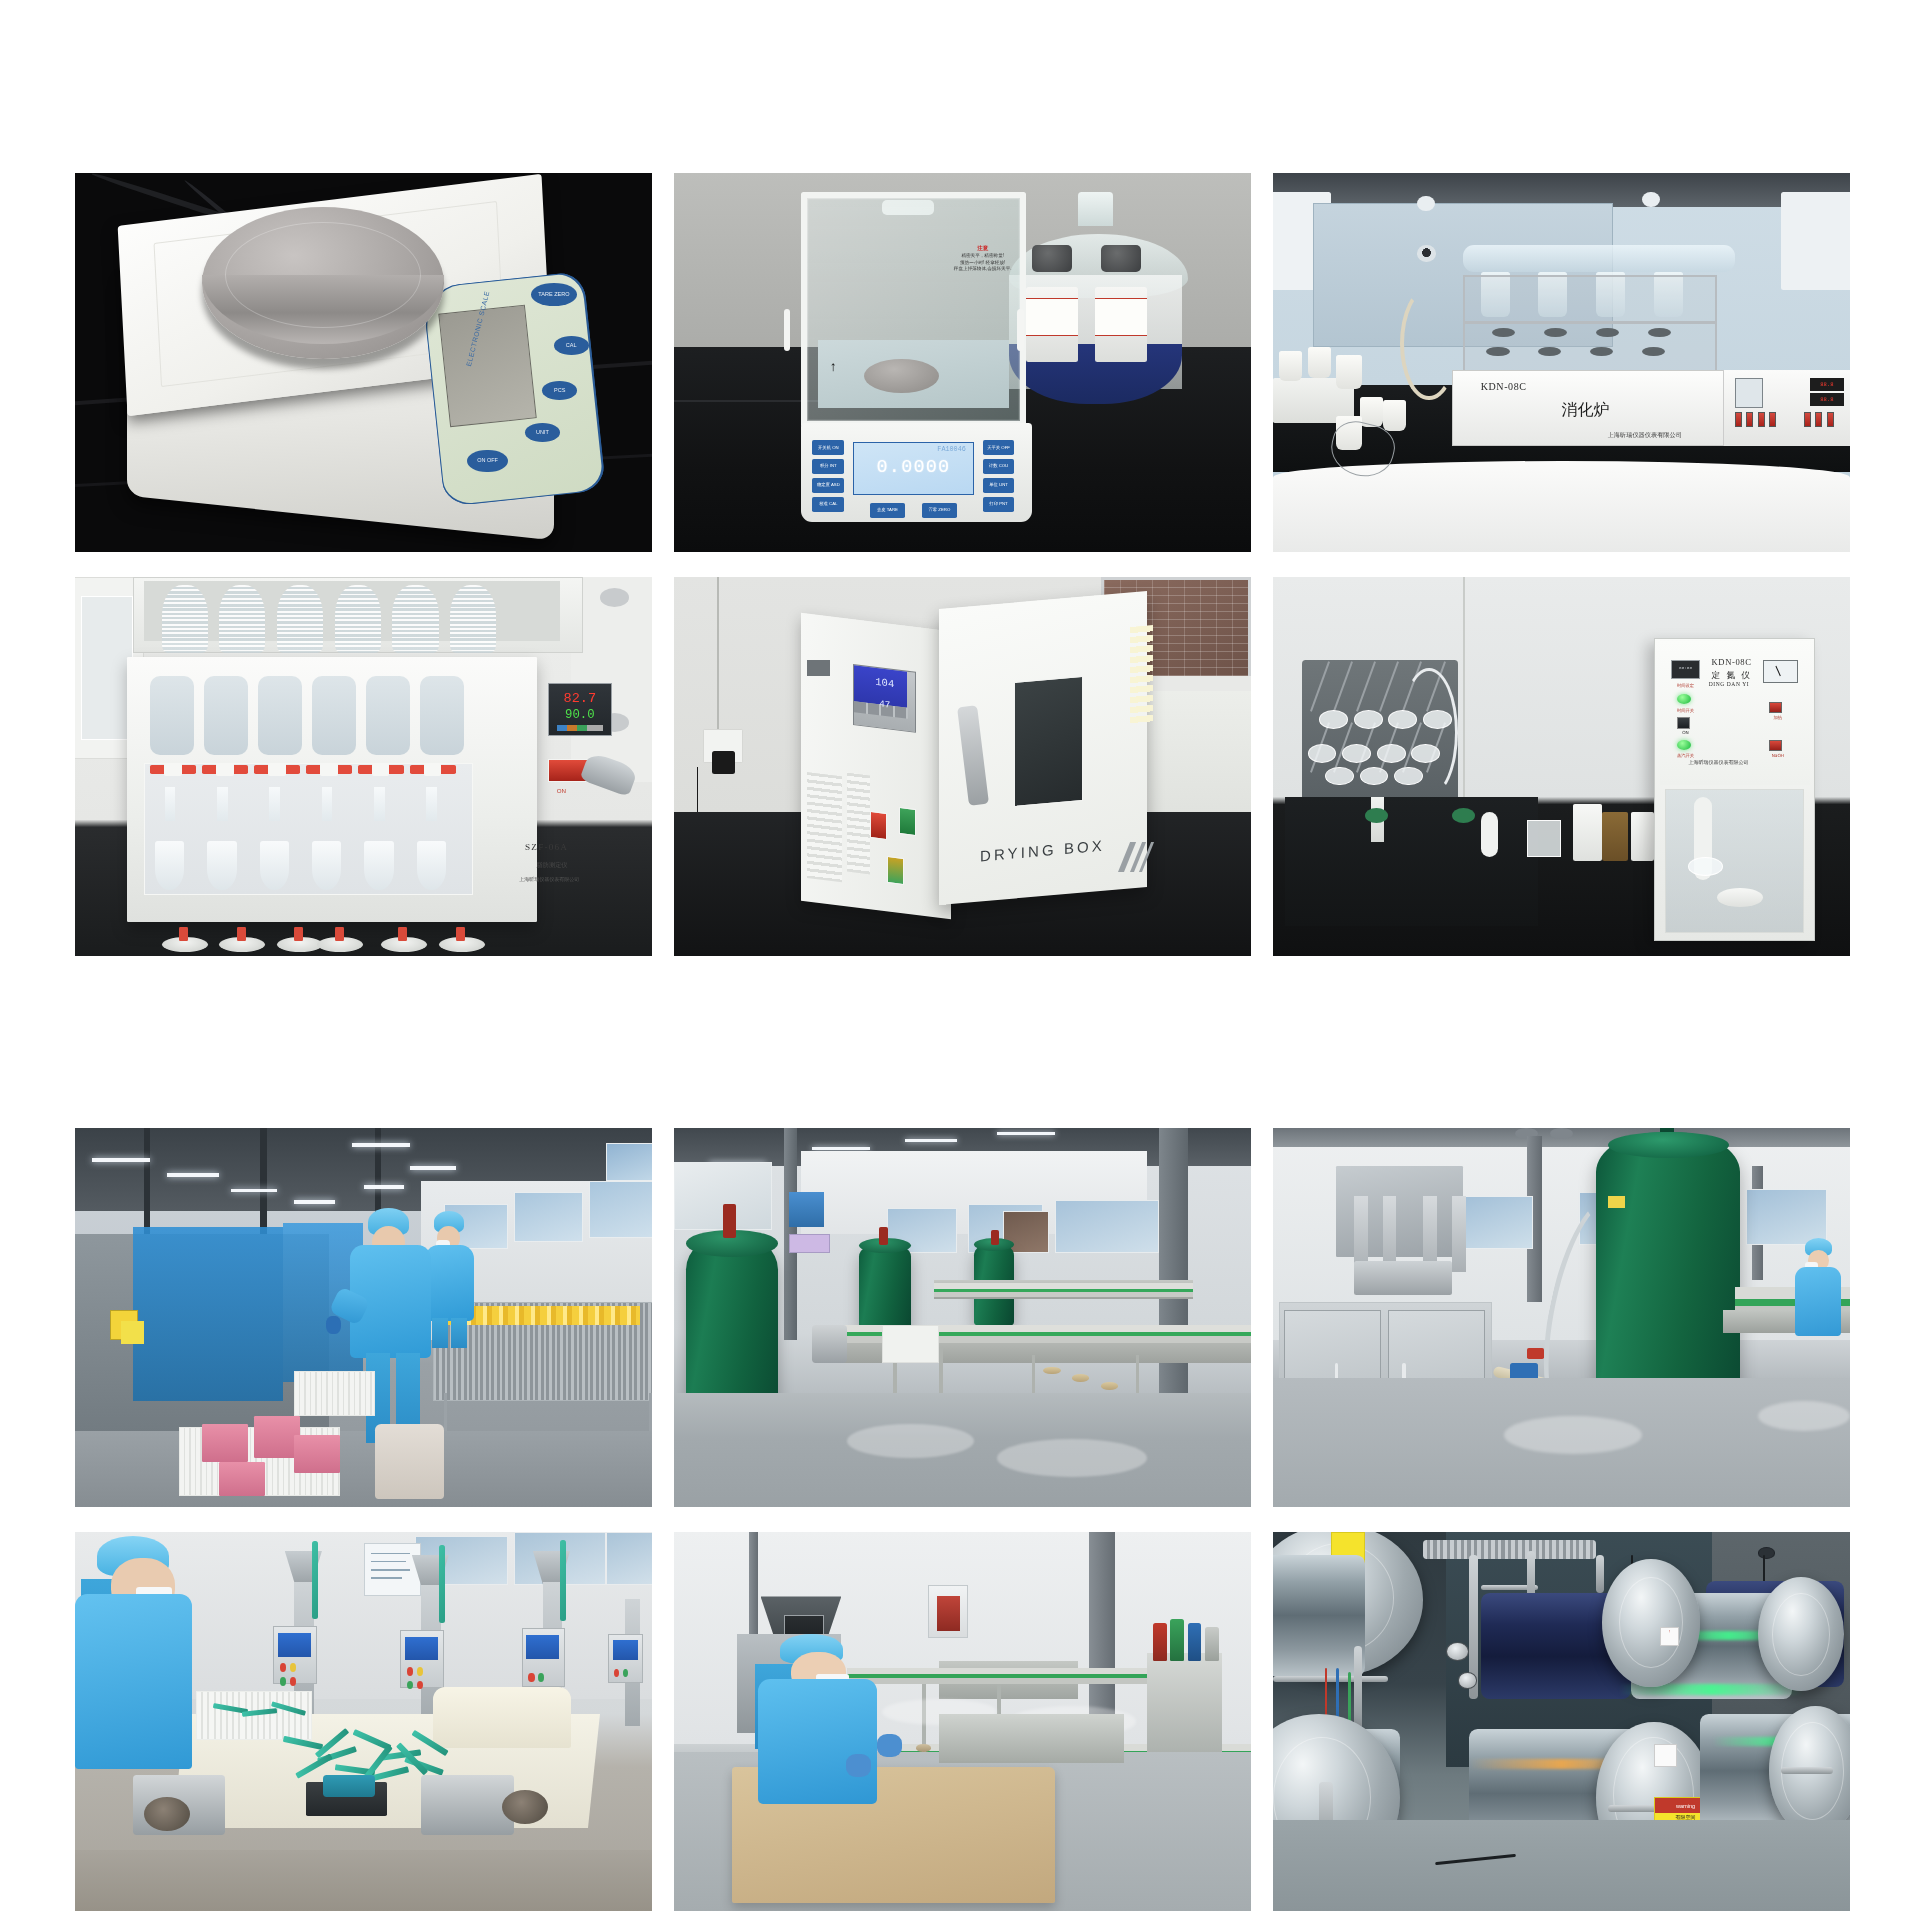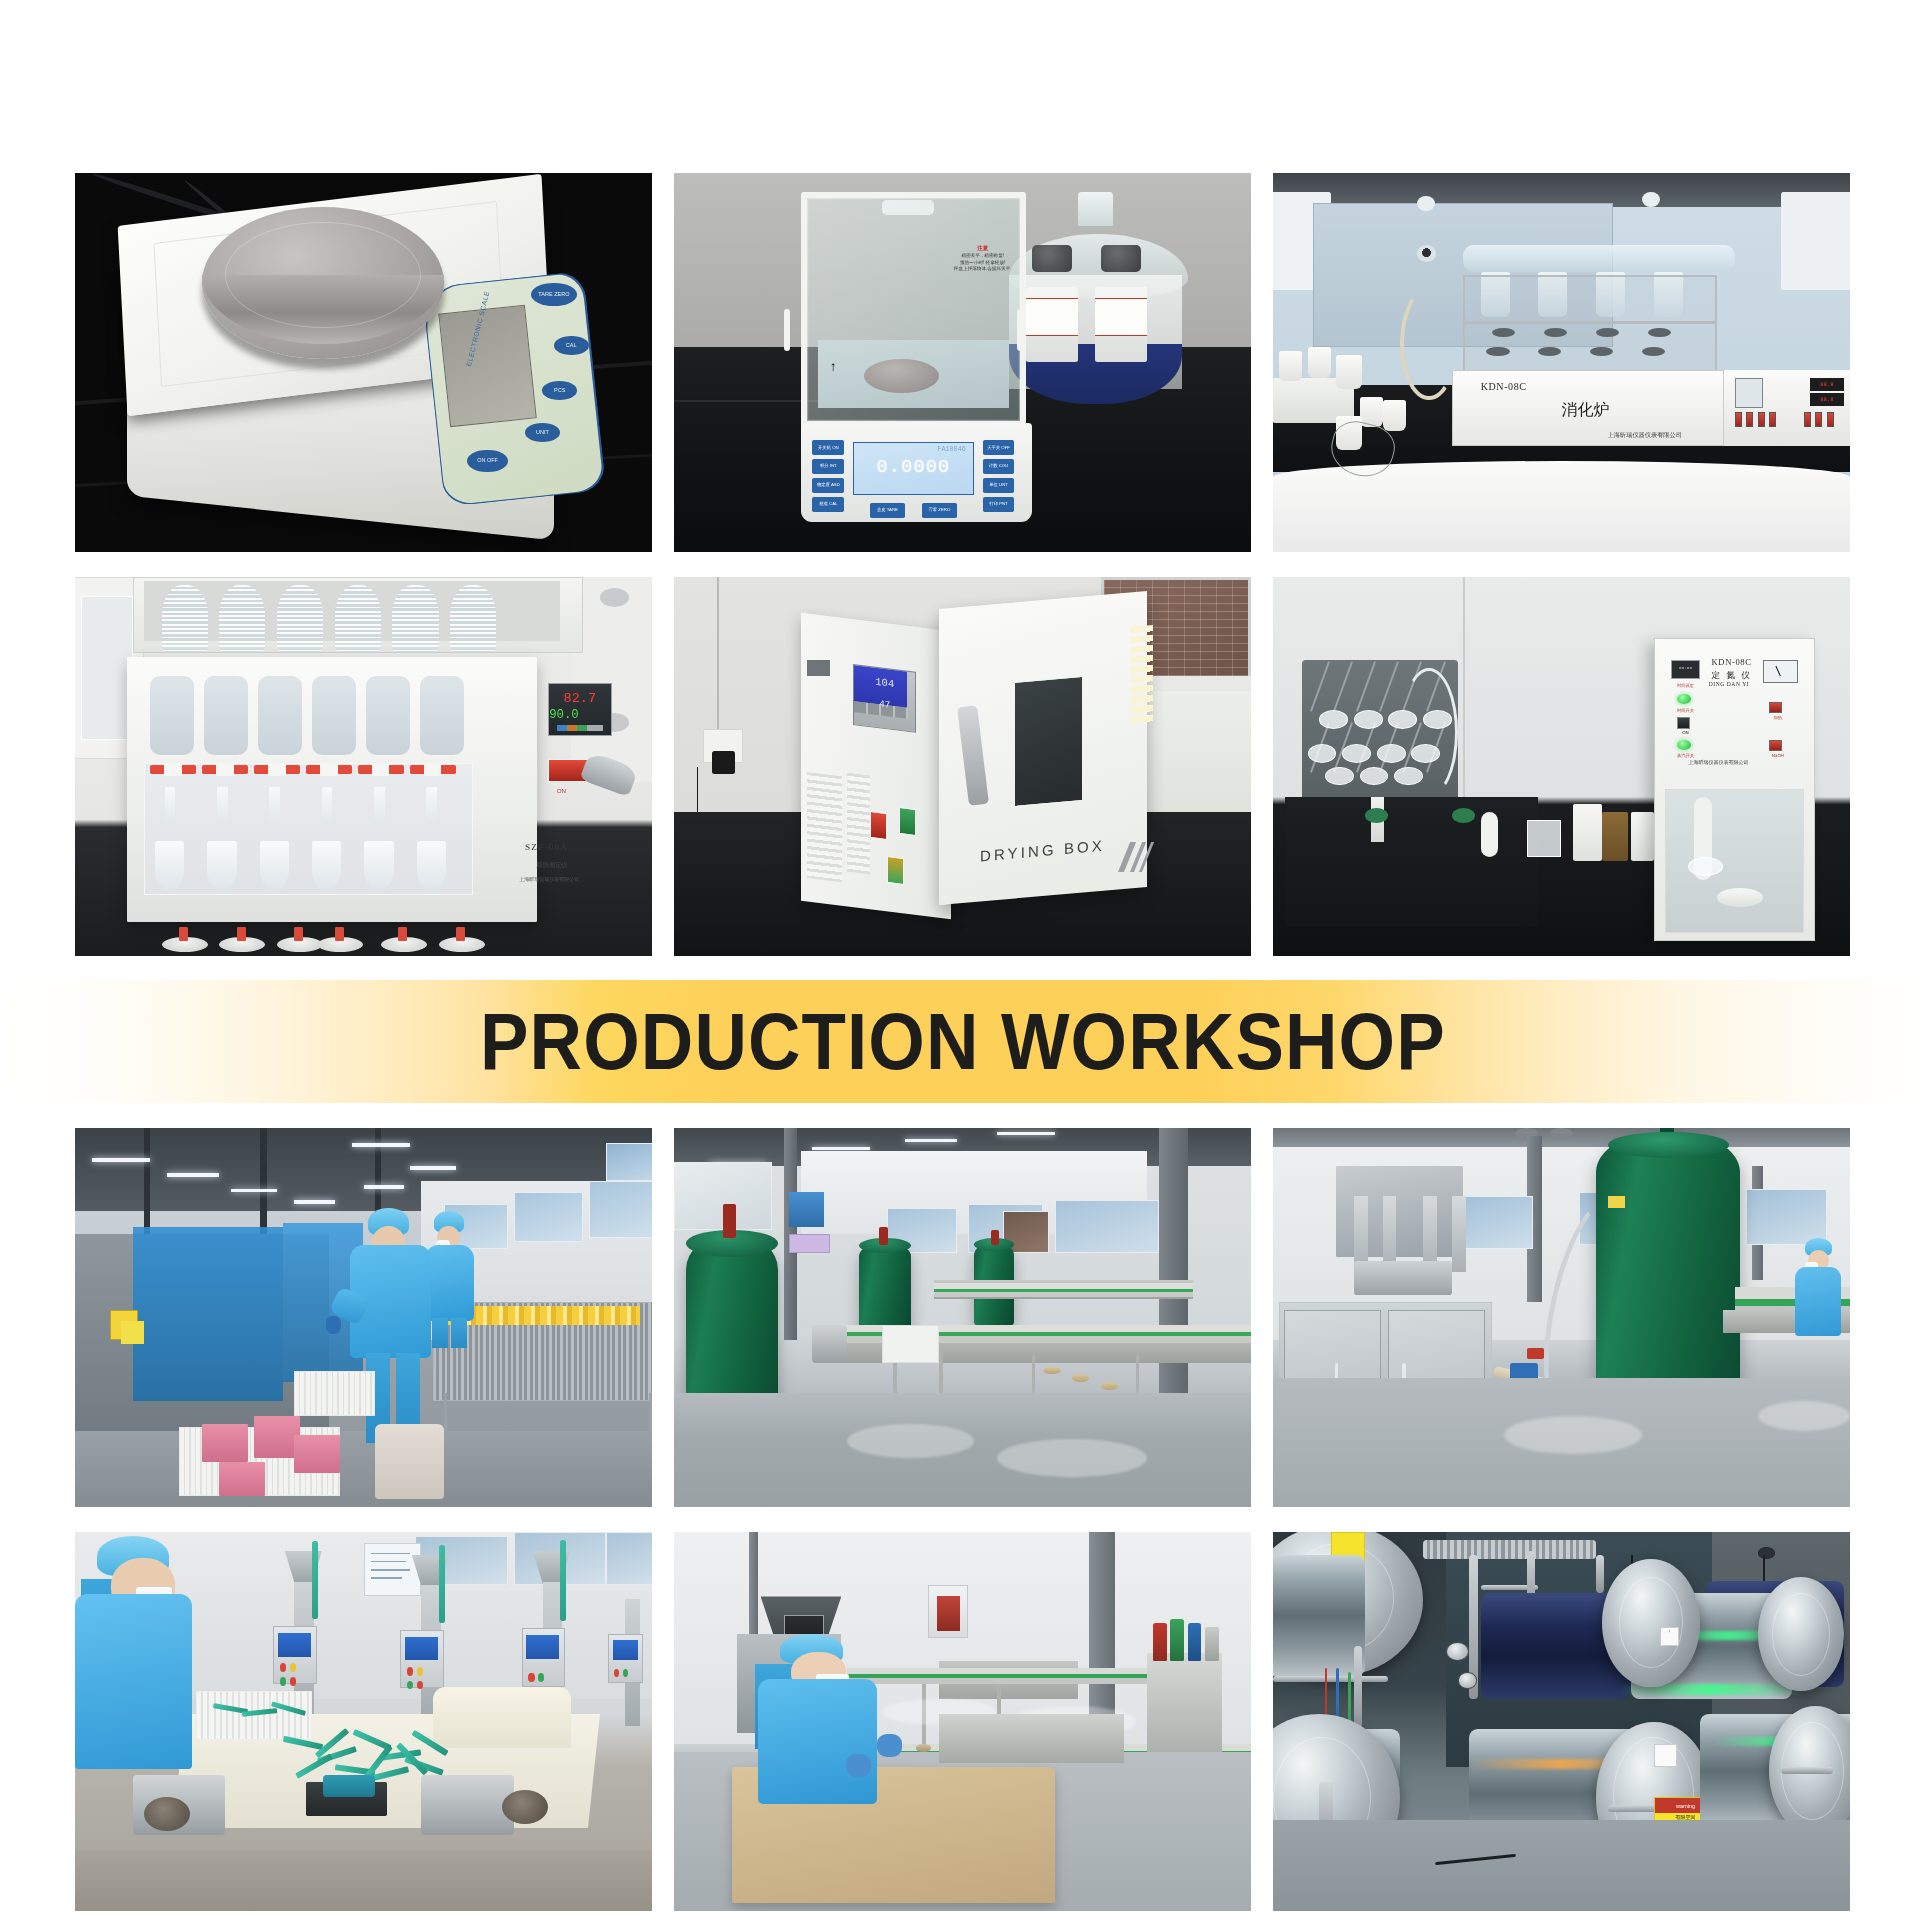--- a/index.html
+++ b/index.html
@@ -186,21 +186,21 @@
     background: linear-gradient(180deg, rgba(248,251,252,.9), rgba(225,233,237,.8)); }
   .p4 .tap { position:absolute; width: 8%; height: 2.6%; background:#e24b3c; border-radius: 1.8px; }
   .p4 .tapw { position:absolute; width: 3%; height: 3.6%; background:#f6f7f5; border-radius: 1.8px; }
   .p4 .coil { position:absolute; top: 2%; width: 8%; height: 18%;
     background: repeating-linear-gradient(180deg, rgba(255,255,255,.9) 0 1.8px, rgba(200,215,222,.55) 1.8px 4.3px);
     border-radius: 44% 44% 12% 12%; }
   .p4 .ctrlpanel { left: 82%; top: 28%; width: 11%; height: 14%;
     background: linear-gradient(180deg,#30353a,#22272b); border:1.2px solid #9aa0a5; }
   .p4 .d1 { left:0; top: 13%; width:100%; text-align:center; color:#ff3b30; font-size: 13.6px;
     font-family:"Liberation Mono", monospace; }
-  .p4 .d2 { left:0; top: 46%; width:100%; color:#4ee24a; font-size: 12.3px;
+  .p4 .d2 { left:0; top: 46%; width:100%; text-align:center; color:#4ee24a; font-size: 12.3px;
     font-family:"Liberation Mono", monospace; }
   .p4 .mini { left: 12%; top: 80%; width: 76%; height: 12%;
     background: repeating-linear-gradient(90deg,#3d82c4 0 22%, #c7792c 22% 44%, #3aa05a 44% 66%, #aaa 66% 100%); }
   .p4 .pwr { left: 82%; top: 48%; width: 7%; height: 6%;
     background: linear-gradient(180deg,#e14b3a,#a6231a); border: 1.8px solid #f3f4f2; }
   .p4 .pwrlbl { left: 83.5%; top: 55.5%; color:#c0392b; font-size: 6.2px; }
   .p4 .model { left: 78%; top: 70%; color:#3a3a3a; font-size: 9.2px; letter-spacing: 1.2px; font-family:"Liberation Serif", serif; }
   .p4 .modelcn { left: 80%; top: 75%; color:#4a4a4a; font-size: 6.2px; font-family:"DejaVu Sans", sans-serif; }
   .p4 .modelco { left: 77%; top: 79%; color:#555; font-size: 5px; font-family:"DejaVu Sans", sans-serif; }
   .p4 .dish { position:absolute; bottom: 1%; width: 8%; height: 4%;
@@ -783,23 +783,20 @@
       <div class="ab lbl" style="left:85%;top:36.5%;width:5%">加热</div>
       <div class="ab sw" style="left:86%;top:43%"></div>
       <div class="ab lbl" style="left:85%;top:46.5%;width:5%">NaOH</div>
       <div class="ab uglass"></div>
       <div class="ab tubew" style="left:73%;top:58%;width:3%;height:22%"></div>
       <div class="ab gw" style="left:72%;top:74%;width:6%;height:5%"></div>
       <div class="ab bot" style="left:77%;top:82%;width:8%;height:5%;border-radius:50%"></div>
     </div>
   </div>
 
-  <div class="banner" id="banner-workshop">
-    <div class="banner-title">PRODUCTION WORKSHOP</div>
-  </div>
 
   <div class="grid" id="grid-workshop">
 
     <div class="photo p7">
       <div class="ab ceil"></div>
       <div class="ab beam" style="left:12%;top:0;width:6.2px;height:36%"></div>
       <div class="ab beam" style="left:32%;top:0;width:7.4px;height:40%"></div>
       <div class="ab beam" style="left:52%;top:0;width:6.2px;height:30%"></div>
       <div class="ab lamp" style="left:3%;top:8%;width:10%"></div>
       <div class="ab lamp" style="left:16%;top:12%;width:9%"></div>

